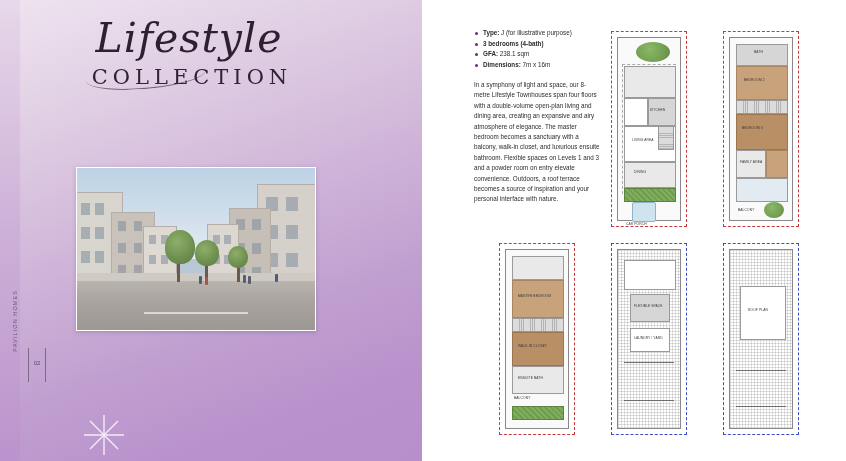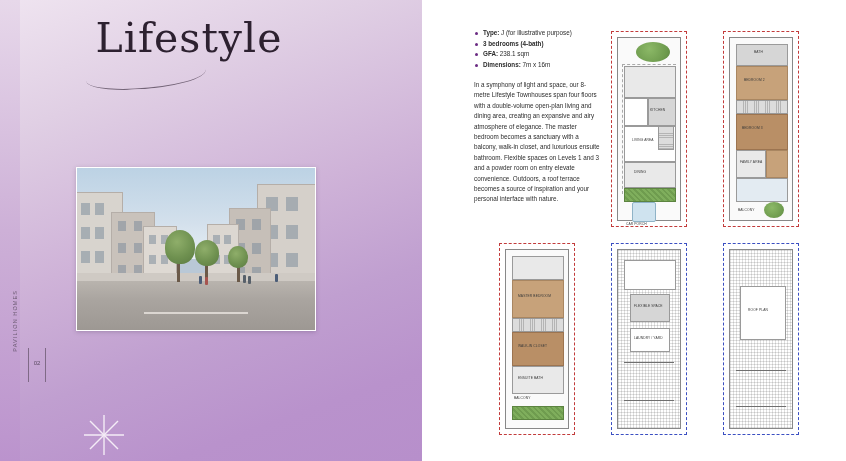--- a/index.html
+++ b/index.html
@@ -37,20 +37,21 @@
   }
   .brand-block {
     position: absolute;
     left: 74px;
     top: 18px;
     width: 230px;
     height: 80px;
   }
   .brand-lifestyle {
     font-family: "DejaVu Serif", serif;
+    font-style: italic;
     font-size: 41px;
     color: #2d2130;
     letter-spacing: 1px;
     line-height: 1;
     text-align: center;
     white-space: nowrap;
   }
   .brand-collection {
     font-family: "DejaVu Serif", serif;
     font-size: 21px;
@@ -302,20 +303,21 @@
 </head>
 <body>
 
 <div class="page">
 
   <div class="left-page">
     <div class="left-edge-strip"></div>
 
     <div class="brand-block">
       <div class="brand-lifestyle">Lifestyle</div>
+      <div class="brand-collection">COLLECTION</div>
     </div>
     <div class="brand-swash"></div>
 
     <div class="hero-photo">
       <div class="sky"></div>
 
       <div class="bldg left1">
         <div class="win" style="left:5px;top:10px;width:9px;height:12px;"></div>
         <div class="win" style="left:19px;top:10px;width:9px;height:12px;"></div>
         <div class="win" style="left:5px;top:34px;width:9px;height:12px;"></div>

